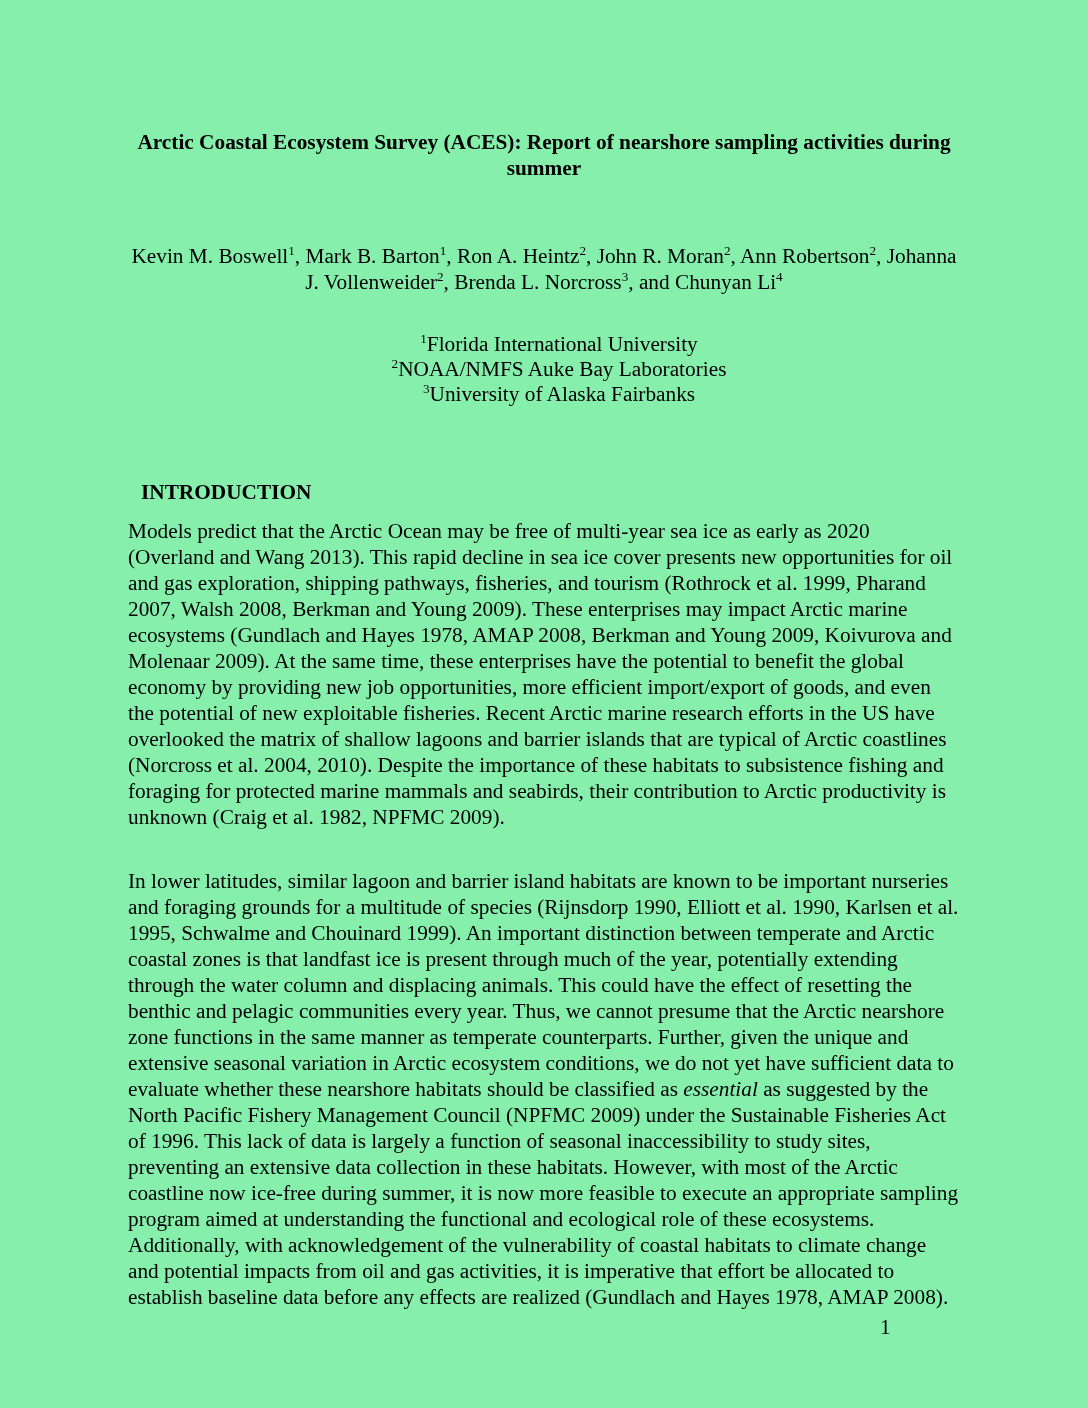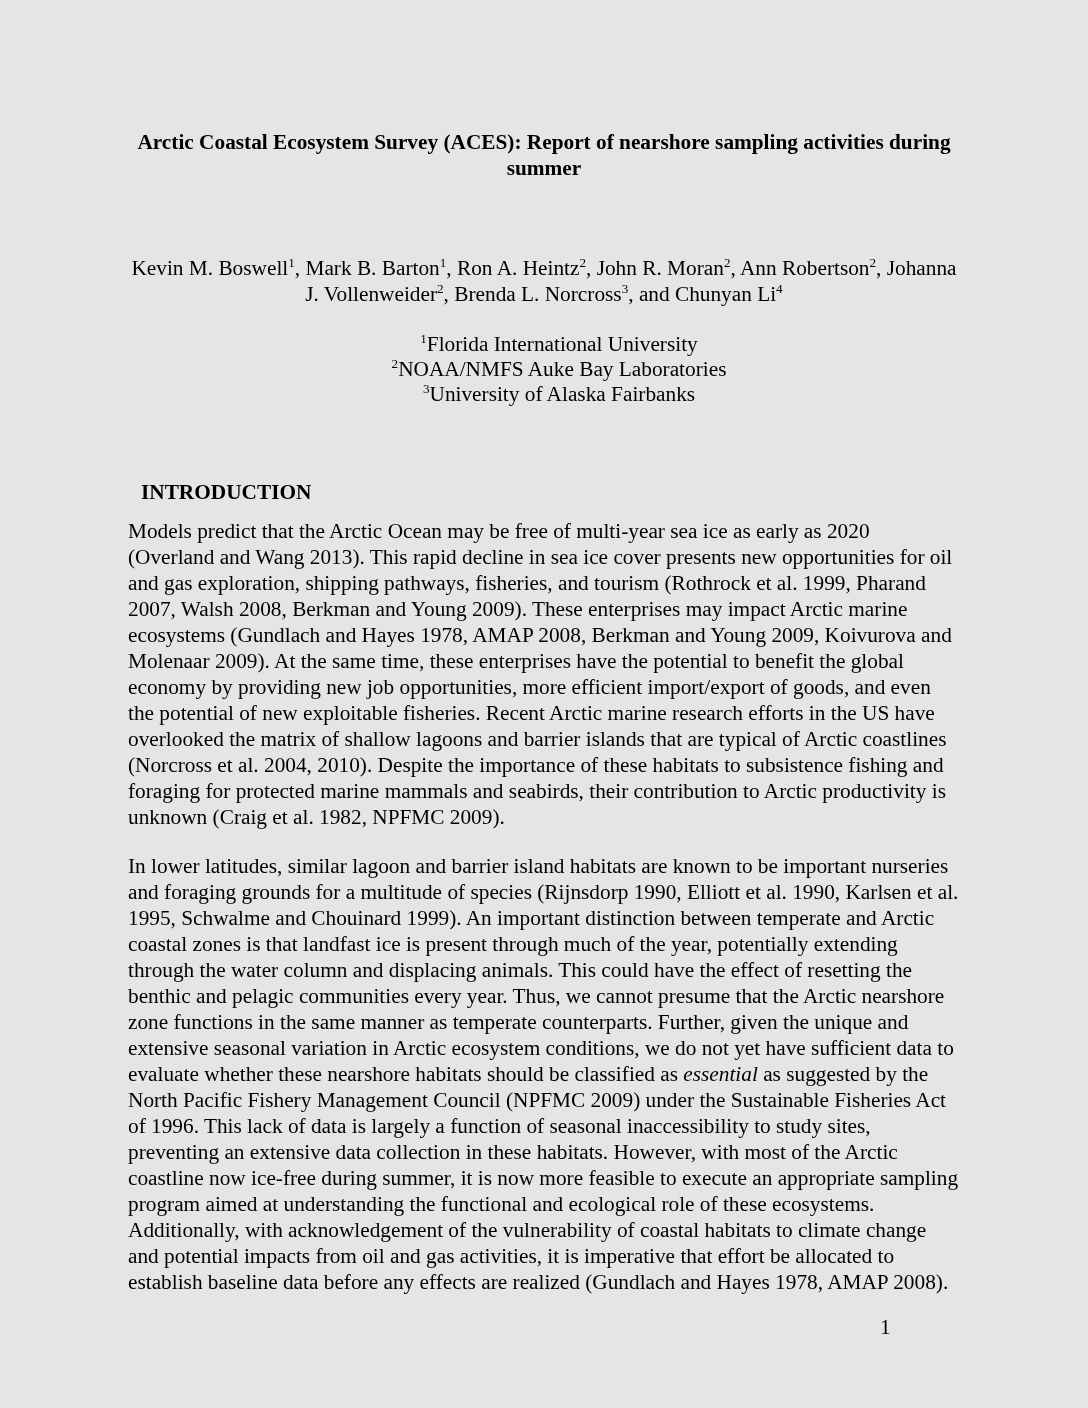--- a/index.html
+++ b/index.html
@@ -4,21 +4,21 @@
 <style>
   html, body {
     margin: 0;
     padding: 0;
     background: #ffffff;
   }
   .page {
     position: relative;
     width: 1088px;
     height: 1408px;
-    background: #e5e5e5;
+    background: #86efac;
     color: #000000;
     font-family: "Liberation Serif", "DejaVu Serif", serif;
     font-size: 21.3px;
     line-height: 26px;
     overflow: hidden;
   }
   .content {
     position: absolute;
     left: 128px;
     top: 0;
@@ -30,21 +30,21 @@
     left: 0;
     width: 832px;
     margin: 0;
     text-align: center;
     font-weight: bold;
     font-size: 21.3px;
     line-height: 26px;
   }
   .authors {
     position: absolute;
-    top: 255px;
+    top: 243px;
     left: 0;
     width: 832px;
     text-align: center;
   }
   .affiliations {
     position: absolute;
     top: 332px;
     left: 15px;
     width: 832px;
     text-align: center;
@@ -60,21 +60,21 @@
   .section-heading {
     font-weight: bold;
     margin: 13px;
     font-size: 21.3px;
     line-height: 26px;
   }
   p.body-paragraph {
     margin: 0;
   }
   p.body-paragraph + p.body-paragraph {
-    margin-top: 23px;
+    margin-top: 38px;
   }
   sup {
     font-size: 0.62em;
     line-height: 0;
     vertical-align: super;
   }
   em {
     font-style: italic;
   }
   .page-number {

